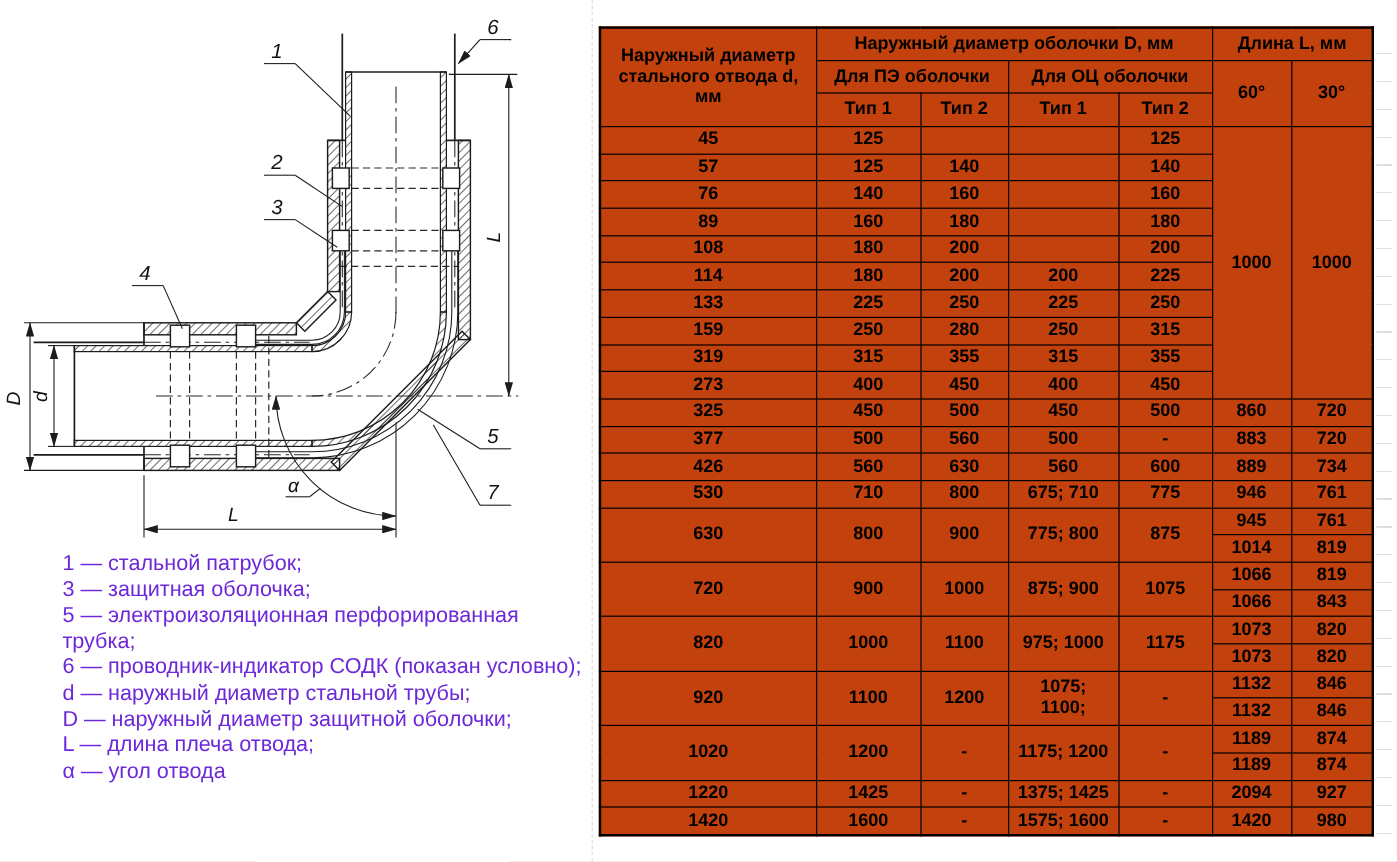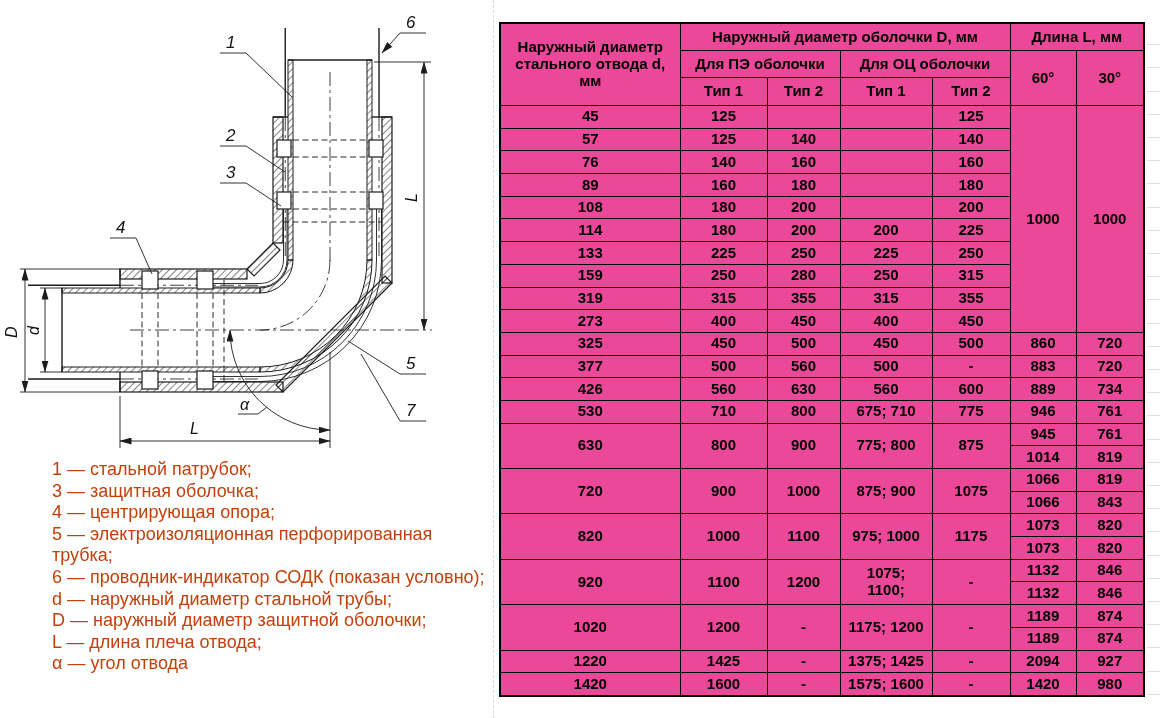--- a/index.html
+++ b/index.html
@@ -12,24 +12,24 @@
   .wall{fill:url(#hatch);stroke:#1c1c1c;stroke-width:1.2;}
   .pwall{fill:url(#hatch);stroke:#1c1c1c;stroke-width:1;}
   .thin{stroke:#1c1c1c;stroke-width:0.9;fill:none;}
   .hid{stroke:#2a2a2a;stroke-width:1;fill:none;stroke-dasharray:6 3.5;}
   .cl{stroke:#2a2a2a;stroke-width:0.9;fill:none;stroke-dasharray:14 4 3 4;}
   .sup{fill:#fff;stroke:#1c1c1c;stroke-width:1.2;}
   .dimt{font-size:16px;font-style:italic;fill:#111;}
   .callt{font-size:17px;font-style:italic;fill:#111;}
   
   .legend{position:absolute;left:52px;top:459px;font-size:18px;line-height:21.6px;
-          color:#c2410c;letter-spacing:0;}
+          color:#6d28d9;letter-spacing:0;}
   
   .table-pane{position:absolute;left:499px;top:22px;}
-  table.spec{border-collapse:collapse;table-layout:fixed;background:#ec4899;
+  table.spec{border-collapse:collapse;table-layout:fixed;background:#c2410c;
              font-weight:bold;font-size:15px;}
   table.spec th,table.spec td{border:1.5px solid #000;text-align:center;
              vertical-align:middle;padding:0 2px;line-height:1.12;}
   table.spec{border:2px solid #000;}
   table.spec thead th{font-size:15px;height:26px;}
   table.spec thead tr.r3 th{height:27px;}
   table.spec tbody td{height:21.7px;white-space:pre-line;}
   
   .vgrid{position:absolute;top:0;height:718px;border-left:1px dashed #dcdcdc;}
   .grid-strip{position:absolute;left:1147px;top:22px;width:13px;height:686px;
@@ -185,21 +185,20 @@
           <line class="thin" x1="400" y1="421" x2="361" y2="354"></line>
         <text class="callt" x="406" y="28">6</text>
         <line class="thin" x1="400" y1="33" x2="426" y2="33"></line>
         <line class="thin" x1="400" y1="33" x2="382" y2="53" marker-end="url(#arr)"></line>
       </g>
     </svg>
 
     <div class="legend">
         <div>1 — стальной патрубок;</div>
         <div>3 — защитная оболочка;</div>
-        <div>4 — центрирующая опора;</div>
         <div>5 — электроизоляционная перфорированная трубка;</div>
         <div>6 — проводник-индикатор СОДК (показан условно);</div>
         <div>d — наружный диаметр стальной трубы;</div>
         <div>D — наружный диаметр защитной оболочки;</div>
         <div>L — длина плеча отвода;</div>
         <div>α — угол отвода</div>
       </div>
   </div>
 
   <div class="table-pane">

